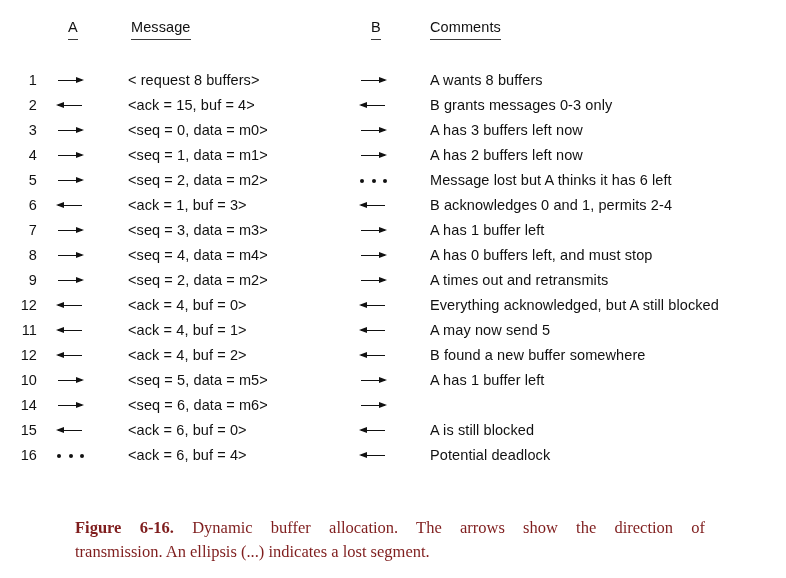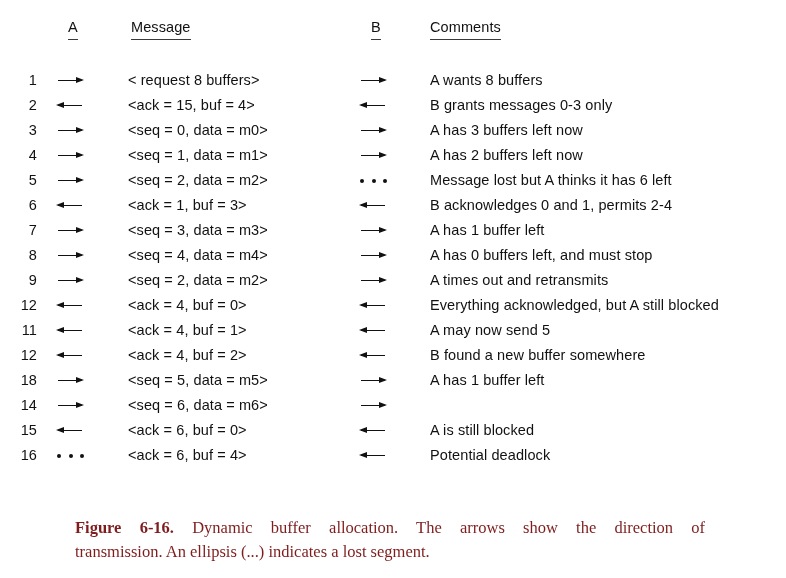--- a/index.html
+++ b/index.html
@@ -174,21 +174,21 @@
           <span class="cell cmt">A may now send 5</span>
         </div>
         <div class="row">
           <span class="cell num">12</span>
           <span class="cell acol"><span class="arrow left"></span></span>
           <span class="cell msg">&lt;ack = 4, buf = 2&gt;</span>
           <span class="cell bcol"><span class="arrow left"></span></span>
           <span class="cell cmt">B found a new buffer somewhere</span>
         </div>
         <div class="row">
-          <span class="cell num">18</span>
+          <span class="cell num">10</span>
           <span class="cell acol"><span class="arrow right"></span></span>
           <span class="cell msg">&lt;seq = 5, data = m5&gt;</span>
           <span class="cell bcol"><span class="arrow right"></span></span>
           <span class="cell cmt">A has 1 buffer left</span>
         </div>
         <div class="row">
           <span class="cell num">14</span>
           <span class="cell acol"><span class="arrow right"></span></span>
           <span class="cell msg">&lt;seq = 6, data = m6&gt;</span>
           <span class="cell bcol"><span class="arrow right"></span></span>

